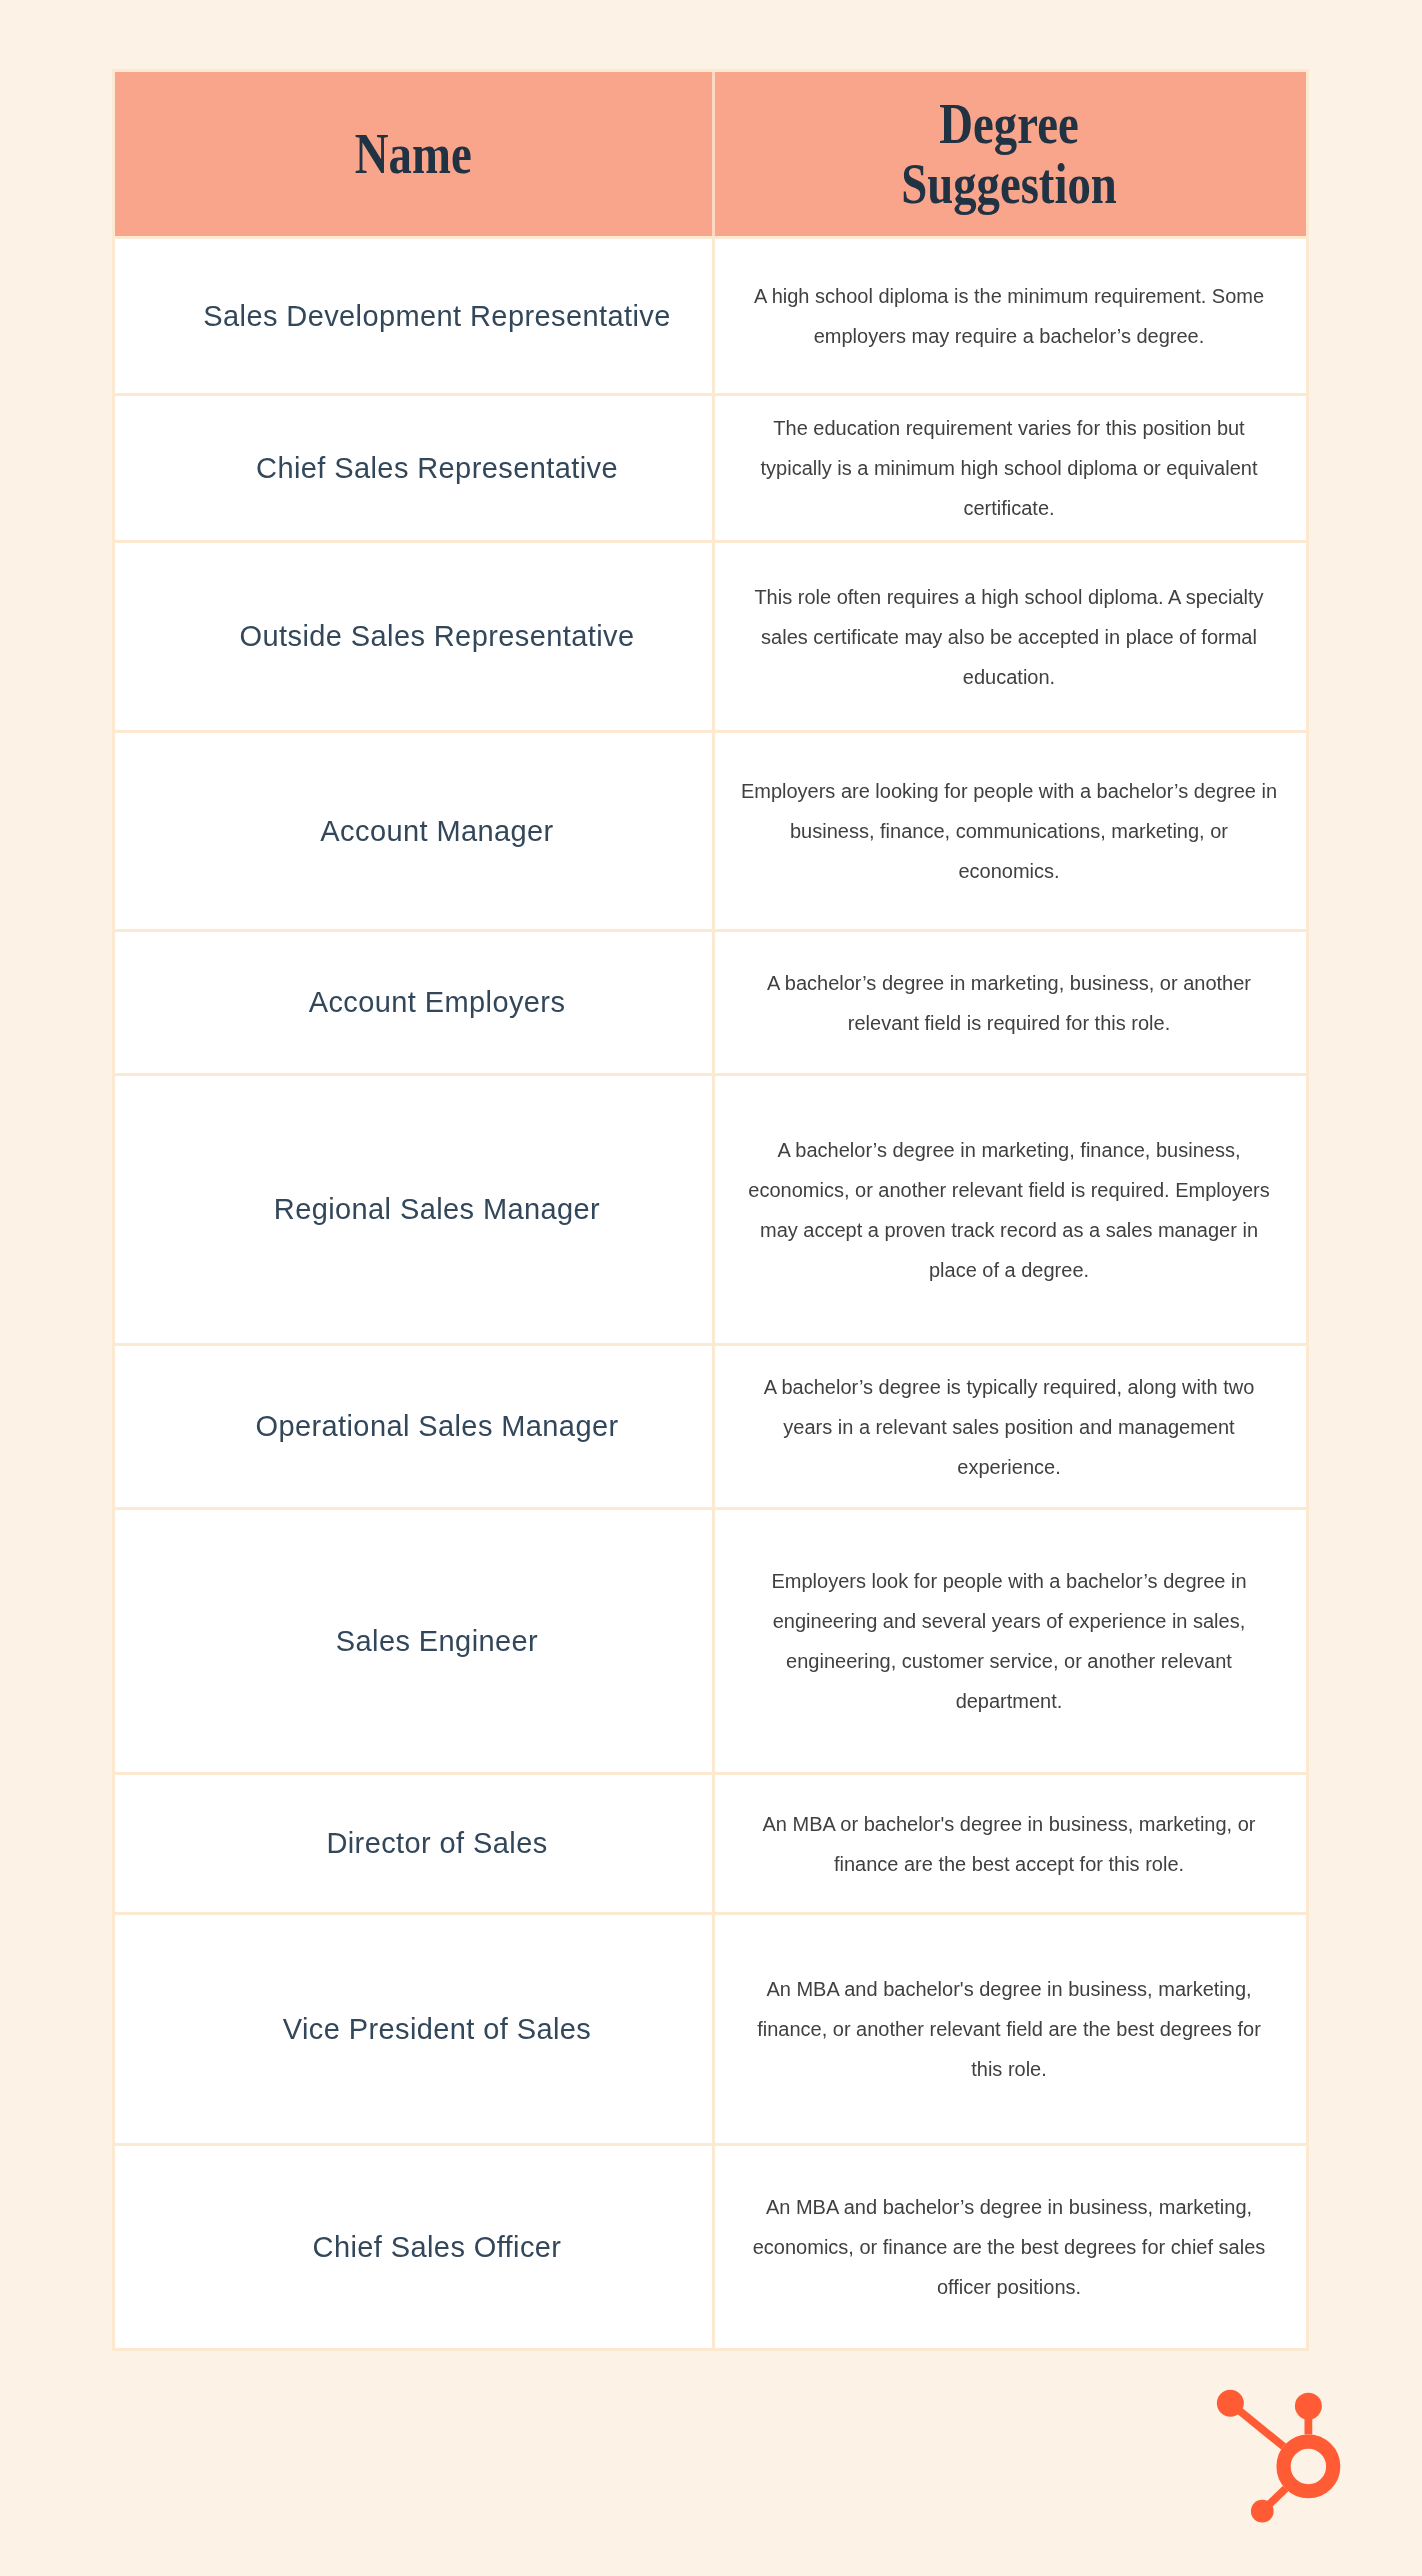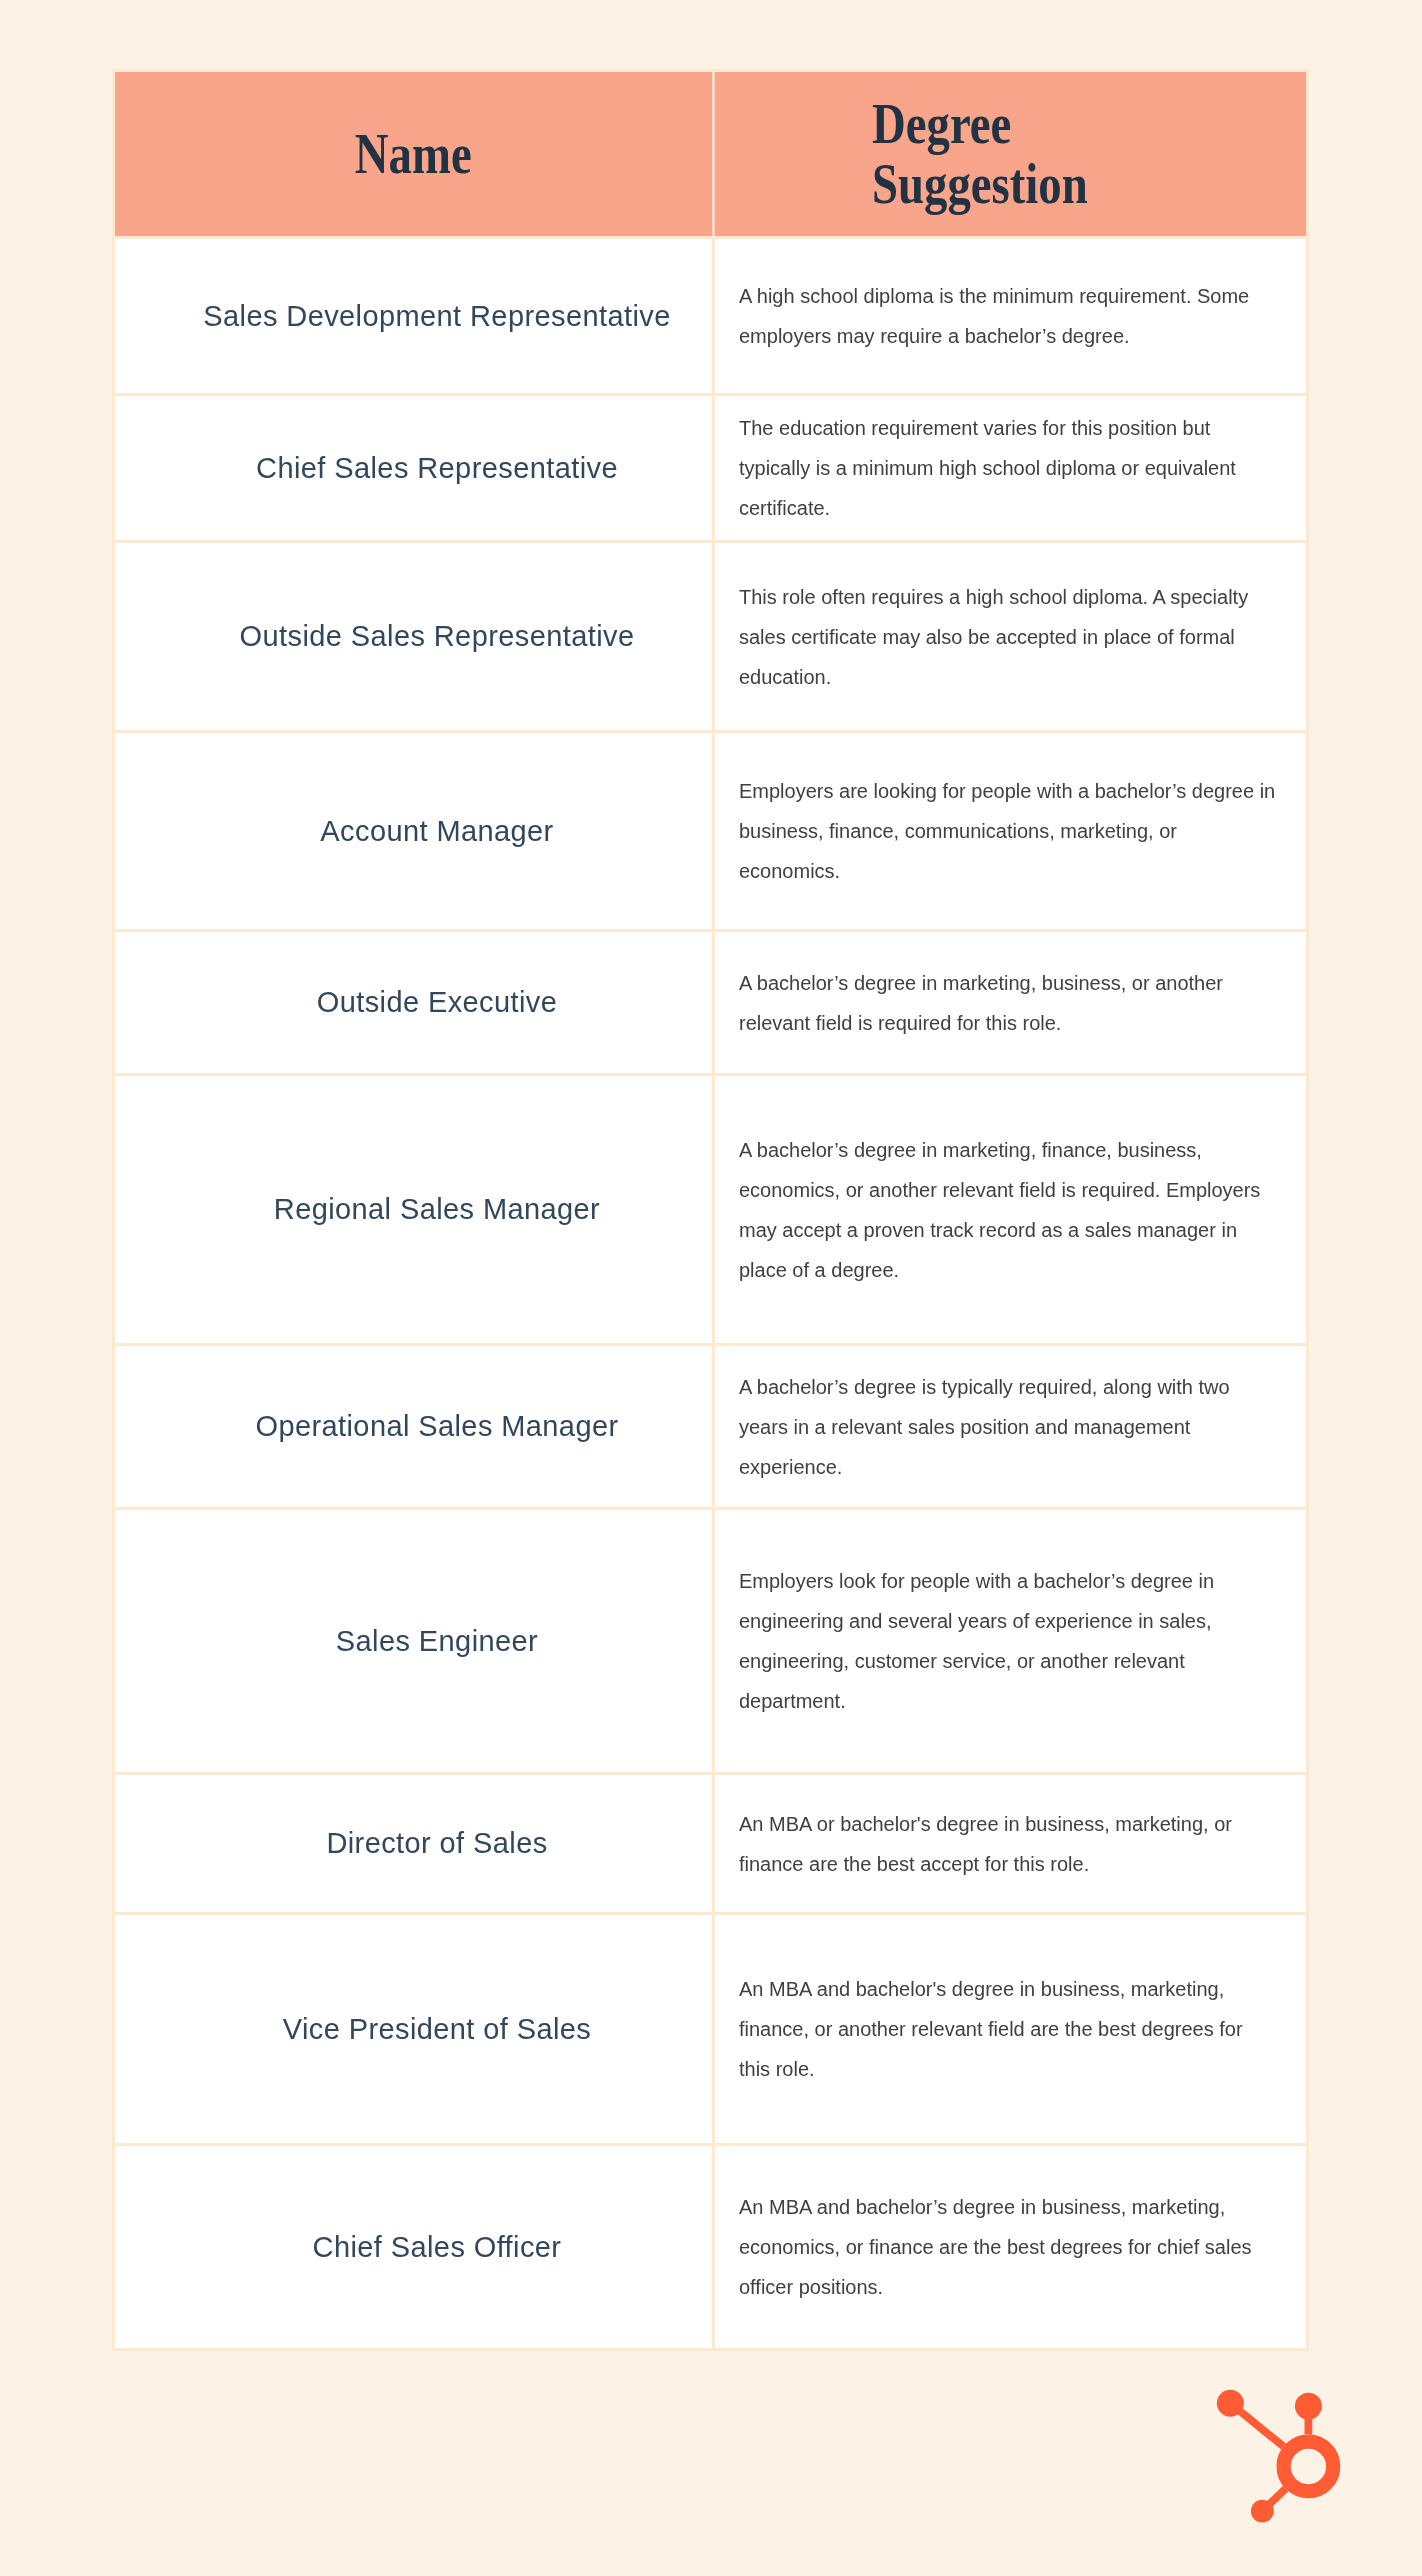--- a/index.html
+++ b/index.html
@@ -17,21 +17,21 @@
     top: 69px;
     width: 1191px;
     border: 3.6px solid #FCE9D1;
     background: #FFFFFF;
   }
   .row { display: flex; align-items: stretch; }
   .cell {
     display: flex;
     align-items: center;
     justify-content: center;
-    text-align: left;
+    text-align: center;
     box-sizing: border-box;
   }
   .cell.name { width: 600px; border-right: 3.6px solid #FCE9D1; }
   .cell.desc { width: 588px; padding: 10px 24px; }
   .row.header { background: #F9A58C; min-height: 164px; }
   .row.header .cell.name { border-right: 3.6px solid #FCD9C3; }
   .th {
     font-family: "Liberation Serif", serif;
     font-weight: 700;
     font-size: 57px;
@@ -118,21 +118,21 @@
     <div class="cell name">
       <span class="role">Account Manager</span>
     </div>
     <div class="cell desc">
       <span class="sugg">Employers are looking for people with a bachelor’s degree in business, finance, communications, marketing, or economics.</span>
     </div>
   </div>
 
   <div class="row">
     <div class="cell name">
-      <span class="role">Outside Executive</span>
+      <span class="role">Account Employers</span>
     </div>
     <div class="cell desc">
       <span class="sugg">A bachelor’s degree in marketing, business, or another relevant field is required for this role.</span>
     </div>
   </div>
 
   <div class="row">
     <div class="cell name">
       <span class="role">Regional Sales Manager</span>
     </div>

